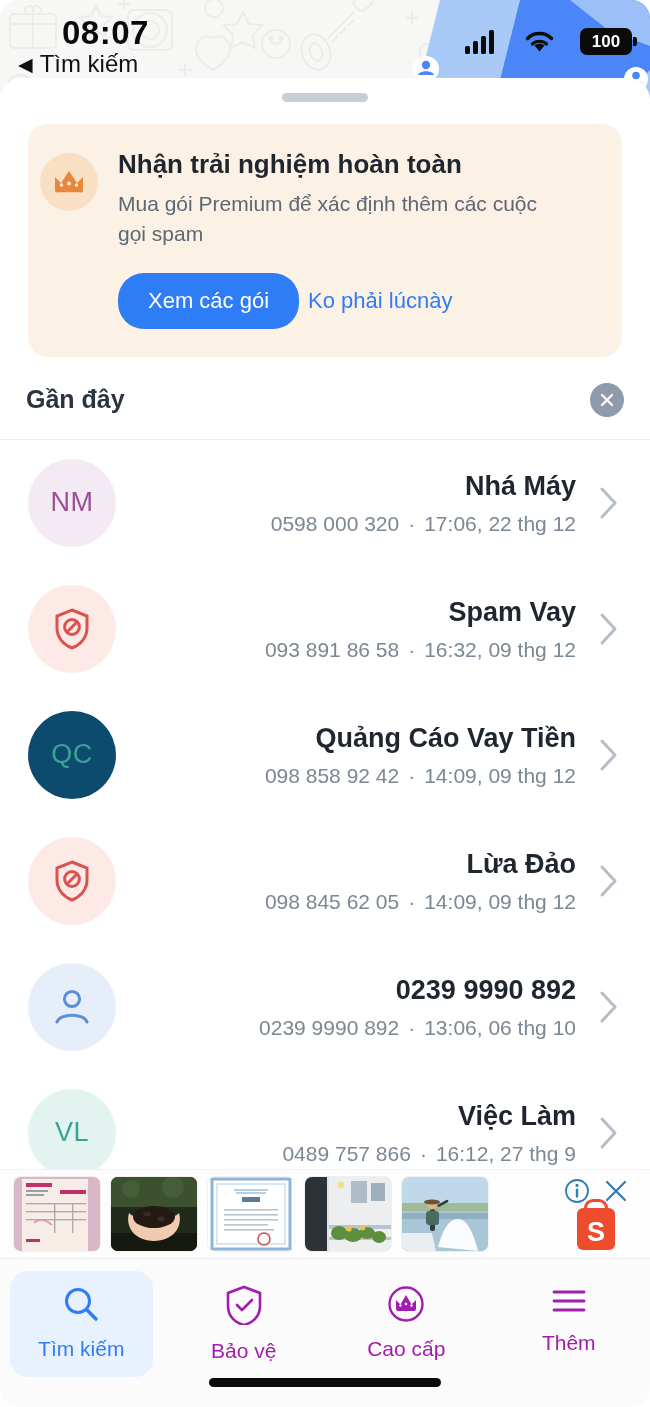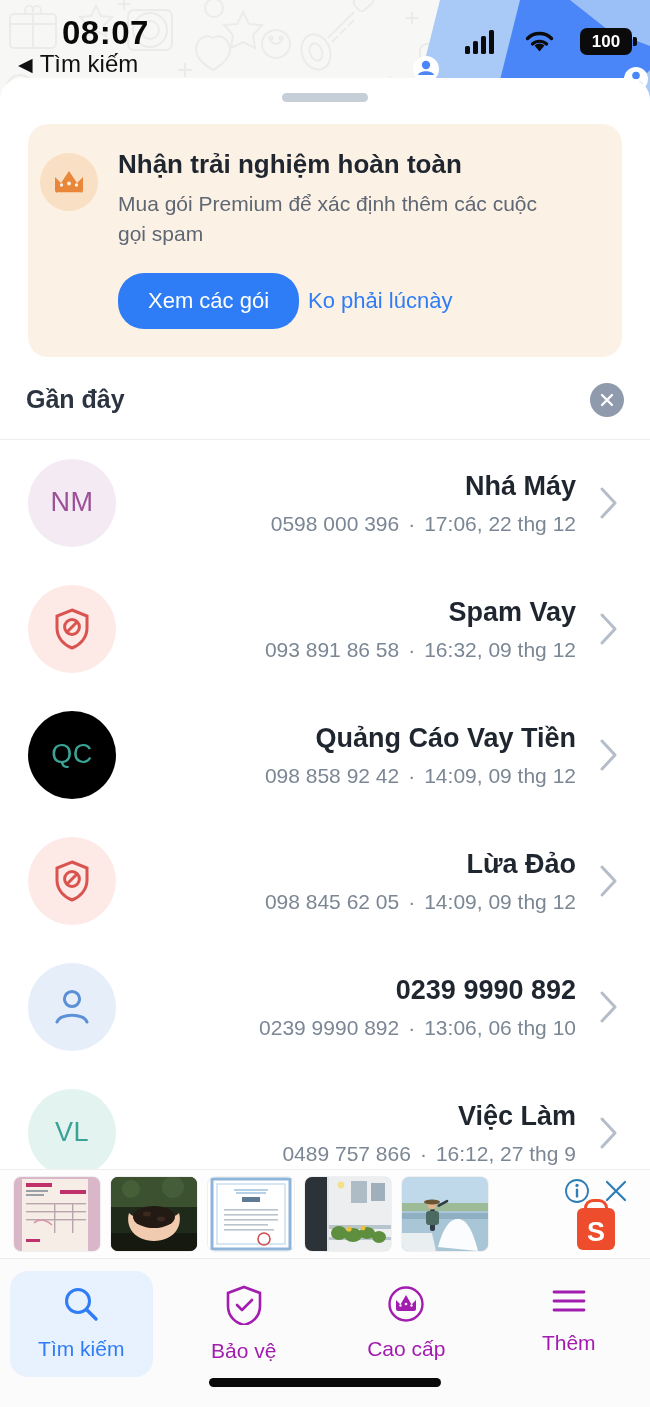--- a/index.html
+++ b/index.html
@@ -2,21 +2,21 @@
 <html><head>
 <meta charset="utf-8">
 <style>
   * { box-sizing: border-box; margin: 0; padding: 0; }
   html, body {
     width: 650px; height: 1407px;
     font-family: "Liberation Sans", sans-serif;
     background: #ffffff;
     overflow: hidden;
   }
-  #screen { position: relative; width: 650px; height: 1407px; background: #fafafa; overflow: hidden; }
+  #screen { position: relative; width: 650px; height: 1407px; background: #fafafa; overflow: hidden; border-radius: 19px; }
 
   
   .wallpaper {
     position: absolute; left: 0; top: 0; width: 650px; height: 120px;
     background: #f7f7f6; overflow: hidden;
   }
   .doodles { position: absolute; left: 0; top: 0; width: 650px; height: 120px; opacity: .55; }
   .poly-wrap { position: absolute; right: 0; top: 0; width: 280px; height: 120px; }
 
   .statusbar { position: absolute; left: 0; top: 0; width: 650px; height: 90px; z-index: 5; }
@@ -275,21 +275,21 @@
     </div>
     <div class="divider"></div>
 
     <div class="list" id="recent-list">
         <div class="row">
           <div class="avatar" style="background:#f4eaf3;color:#9b4f96">
             <span>NM</span>
           </div>
           <div class="row-text">
             <div class="row-title">Nhá Máy</div>
-            <div class="row-sub"><span>0598 000 396</span><span class="dot">·</span><span>17:06, 22 thg 12</span></div>
+            <div class="row-sub"><span>0598 000 320</span><span class="dot">·</span><span>17:06, 22 thg 12</span></div>
           </div>
           <svg class="chev" width="20" height="34" viewBox="0 0 20 34">
             <path d="M4 3l13 14L4 31" fill="none" stroke="currentColor" stroke-width="3" stroke-linecap="round" stroke-linejoin="round"></path>
           </svg>
         </div>
         <div class="row">
           <div class="avatar" style="background:#fdeae6;color:#d9534f">
             <svg width="40" height="44" viewBox="0 0 40 44">
               <path d="M20 3l15 6v12c0 10-7 17-15 20C12 38 5 31 5 21V9z" fill="none" stroke="#d9534f" stroke-width="3"></path>
               <circle cx="20" cy="20" r="7.4" fill="none" stroke="#d9534f" stroke-width="3"></circle>
@@ -298,21 +298,21 @@
           </div>
           <div class="row-text">
             <div class="row-title">Spam Vay</div>
             <div class="row-sub"><span>093 891 86 58</span><span class="dot">·</span><span>16:32, 09 thg 12</span></div>
           </div>
           <svg class="chev" width="20" height="34" viewBox="0 0 20 34">
             <path d="M4 3l13 14L4 31" fill="none" stroke="currentColor" stroke-width="3" stroke-linecap="round" stroke-linejoin="round"></path>
           </svg>
         </div>
         <div class="row">
-          <div class="avatar" style="background:#000000;color:#3aa395">
+          <div class="avatar" style="background:#0c4a6e;color:#3aa395">
             <span>QC</span>
           </div>
           <div class="row-text">
             <div class="row-title">Quảng Cáo Vay Tiền</div>
             <div class="row-sub"><span>098 858 92 42</span><span class="dot">·</span><span>14:09, 09 thg 12</span></div>
           </div>
           <svg class="chev" width="20" height="34" viewBox="0 0 20 34">
             <path d="M4 3l13 14L4 31" fill="none" stroke="currentColor" stroke-width="3" stroke-linecap="round" stroke-linejoin="round"></path>
           </svg>
         </div>

